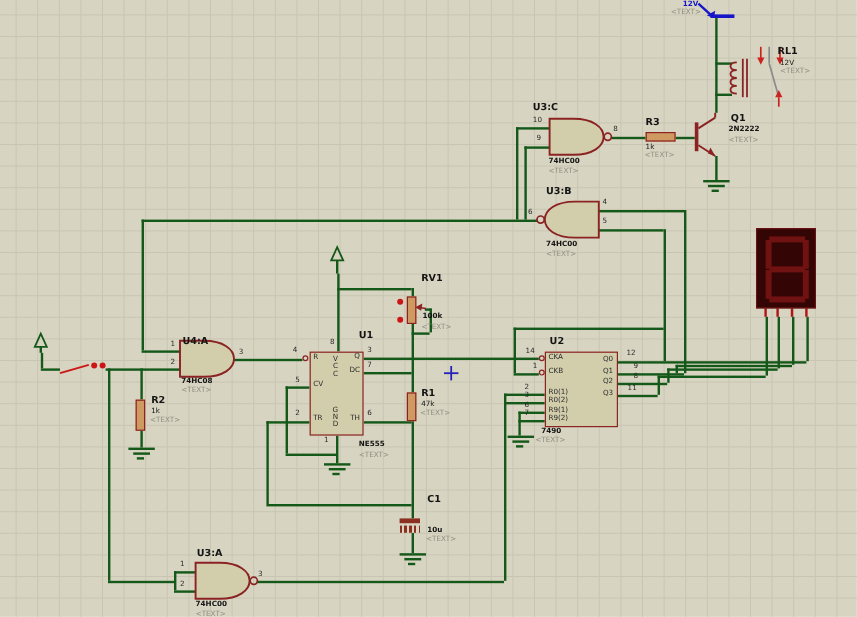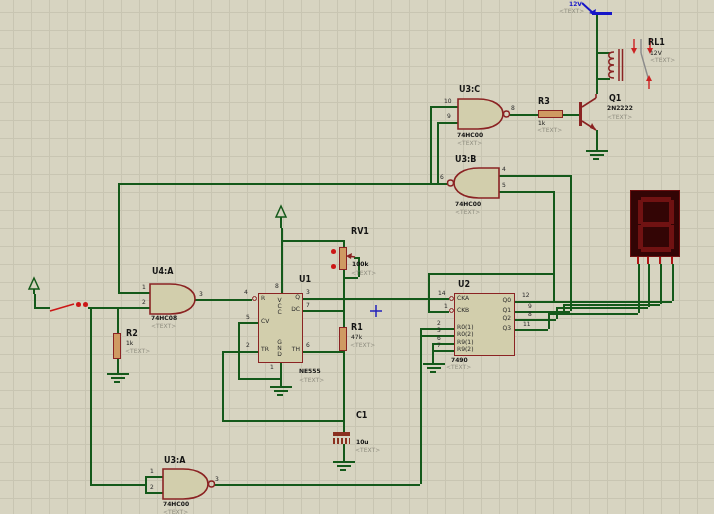--- a/index.html
+++ b/index.html
@@ -149,42 +149,42 @@
 
   <div class="rbox" style="left:538px;top:110px;width:25px;height:8px"></div>
   <div class="lbl ref" style="left:538px;top:98px">R3</div>
   <div class="lbl val" style="left:538px;top:120px">1k</div>
   <div class="lbl ph" style="left:537px;top:127px">&lt;TEXT&gt;</div>
 
   <svg width="55" height="30" style="left:458px;top:99px">
     <path d="M0,0 H20 C36,0 45,7 45,15 C45,23 36,30 20,30 H0 Z" fill="#d2ceac" stroke="#8b2323" stroke-width="1.6"></path>
     <circle cx="48.5" cy="15" r="3" fill="none" stroke="#8b2323" stroke-width="1.4"></circle>
   </svg>
-  <div class="lbl ref" style="left:459px;top:86px">U3:C</div>
+  <div class="lbl ref" style="left:444px;top:86px">U3:C</div>
   <div class="lbl val" style="left:457px;top:132px;font-weight:bold">74HC00</div>
   <div class="lbl ph" style="left:457px;top:140px">&lt;TEXT&gt;</div>
   <div class="lbl pin" style="left:444px;top:98px">10</div>
   <div class="lbl pin" style="left:447px;top:113px">9</div>
   <div class="lbl pin" style="left:511px;top:105px">8</div>
 
   <svg width="55" height="30" style="left:446px;top:168px">
     <path d="M53,0 H33 C17,0 8,7 8,15 C8,23 17,30 33,30 H53 Z" fill="#d2ceac" stroke="#8b2323" stroke-width="1.6"></path>
     <circle cx="4.5" cy="15" r="3" fill="none" stroke="#8b2323" stroke-width="1.4"></circle>
   </svg>
   <div class="lbl ref" style="left:455px;top:156px">U3:B</div>
   <div class="lbl val" style="left:455px;top:201px;font-weight:bold">74HC00</div>
   <div class="lbl ph" style="left:455px;top:209px">&lt;TEXT&gt;</div>
   <div class="lbl pin" style="left:440px;top:174px">6</div>
   <div class="lbl pin" style="left:502px;top:166px">4</div>
   <div class="lbl pin" style="left:502px;top:182px">5</div>
 
   <svg width="46" height="30" style="left:150px;top:284px">
     <path d="M0,0 H20 C36,0 45,7 45,15 C45,23 36,30 20,30 H0 Z" fill="#d2ceac" stroke="#8b2323" stroke-width="1.6"></path>
   </svg>
-  <div class="lbl ref" style="left:152px;top:268px">U4:A</div>
+  <div class="lbl ref" style="left:152px;top:281px">U4:A</div>
   <div class="lbl val" style="left:151px;top:315px;font-weight:bold">74HC08</div>
   <div class="lbl ph" style="left:151px;top:323px">&lt;TEXT&gt;</div>
   <div class="lbl pin" style="left:142px;top:284px">1</div>
   <div class="lbl pin" style="left:142px;top:299px">2</div>
   <div class="lbl pin" style="left:199px;top:291px">3</div>
 
   <svg width="55" height="30" style="left:163px;top:469px">
     <path d="M0,0 H20 C36,0 45,7 45,15 C45,23 36,30 20,30 H0 Z" fill="#d2ceac" stroke="#8b2323" stroke-width="1.6"></path>
     <circle cx="48.5" cy="15" r="3" fill="none" stroke="#8b2323" stroke-width="1.4"></circle>
   </svg>

